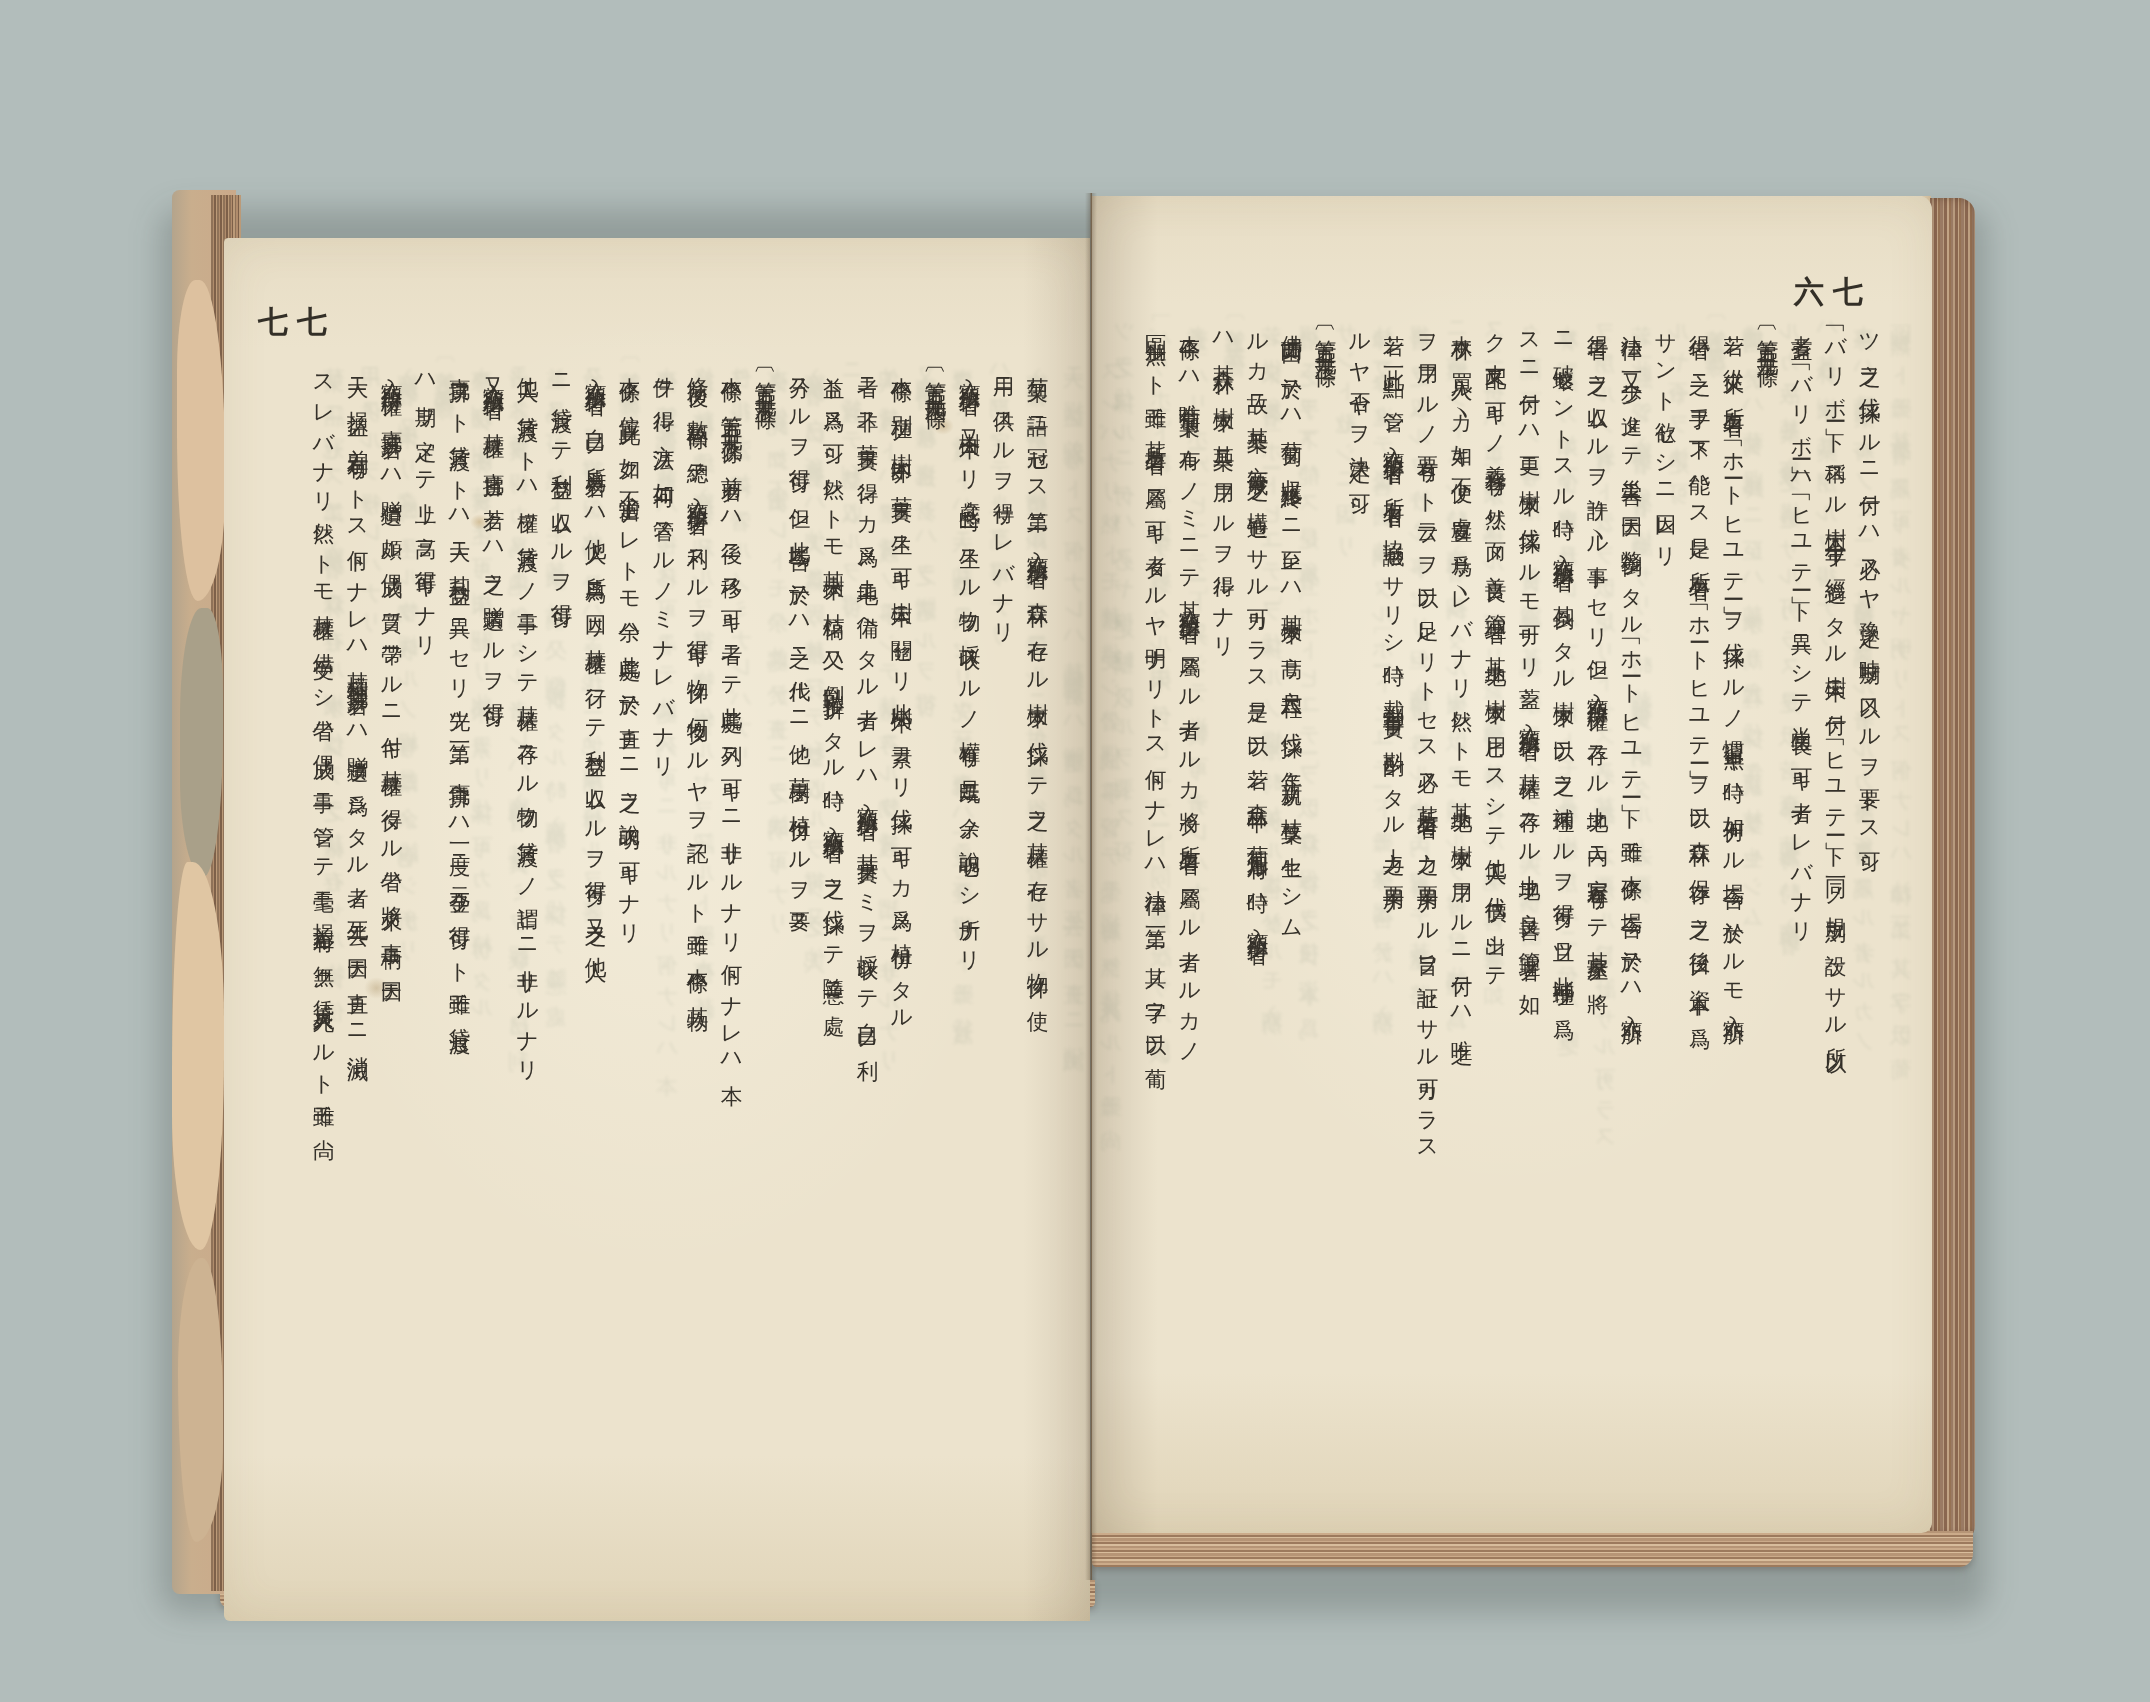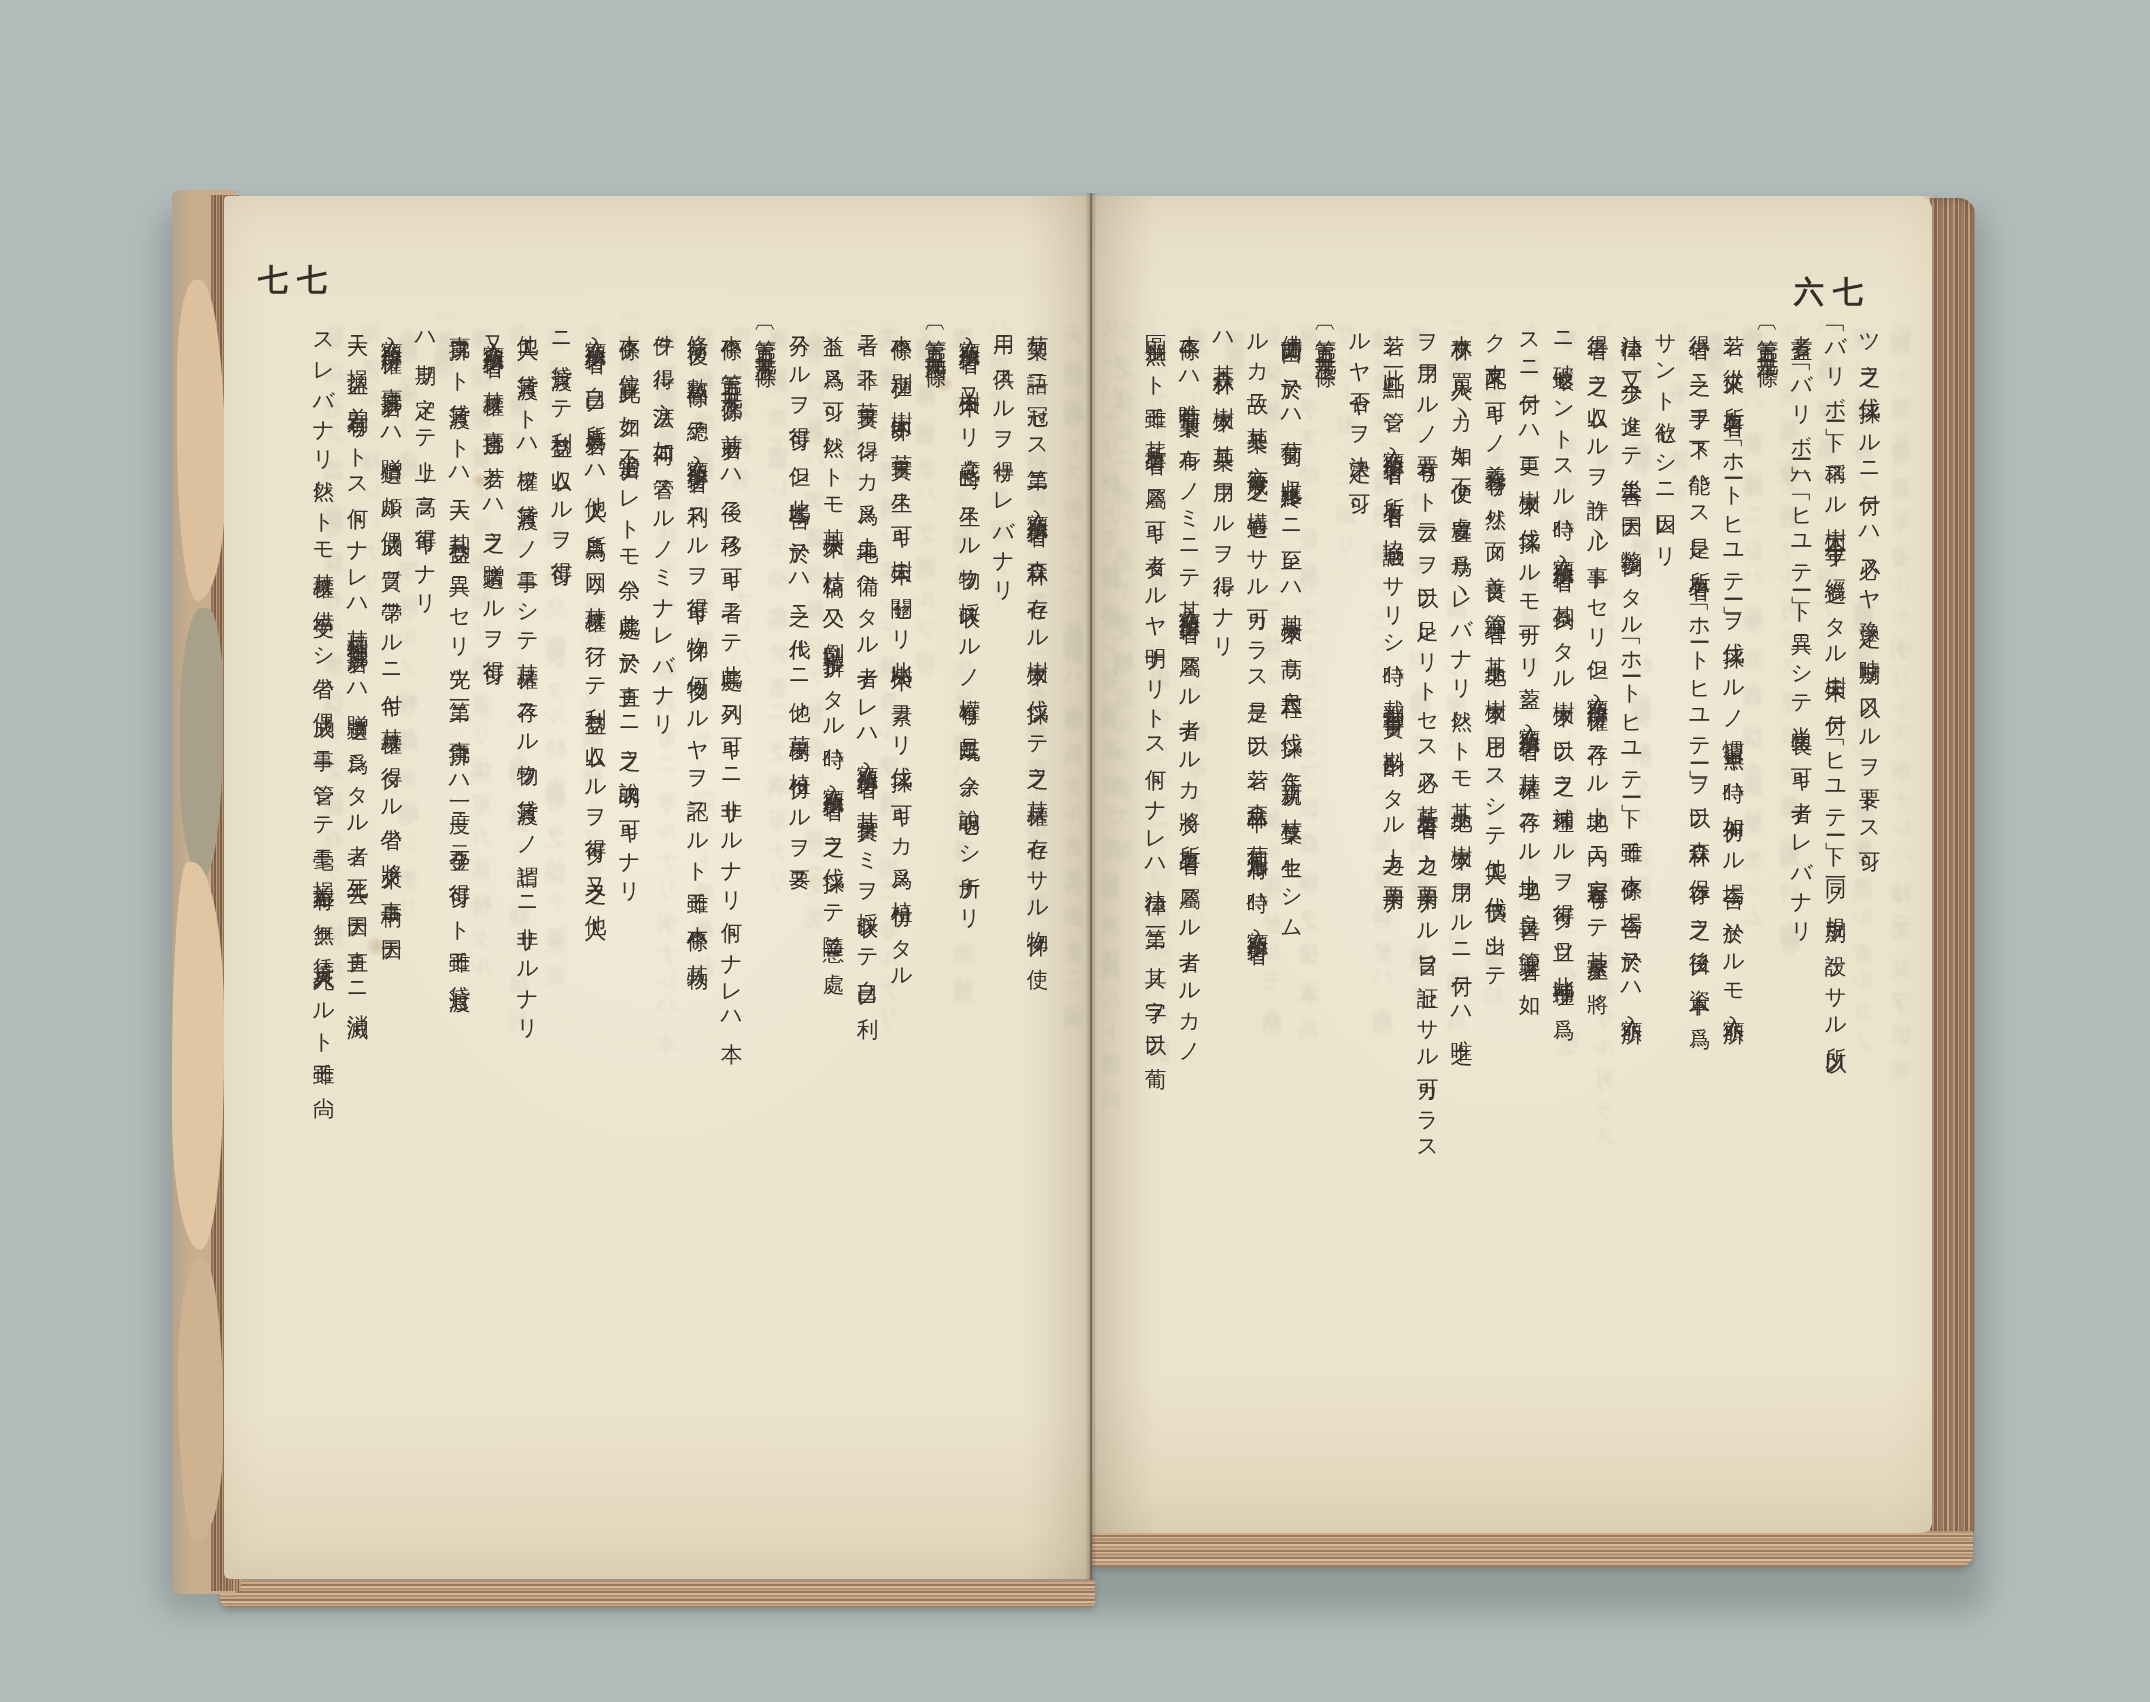--- a/index.html
+++ b/index.html
@@ -62,21 +62,21 @@
 
   
   .page{
     position:absolute;top:6px;height:1383px;
     background:
       radial-gradient(ellipse 60% 50% at 50% 40%, rgba(255,252,240,.35), rgba(0,0,0,0) 70%),
       linear-gradient(180deg,#e7ddc5 0%,#ece3cd 8%,#ece3cd 88%,#e0d4b8 100%),
       #eae1cb;
     box-shadow:inset 0 0 45px rgba(120,95,60,.12);
   }
-  .left-page{left:52px;width:866px;border-radius:4.5px 0 0 6px;}
+  .left-page{left:52px;width:866px;border-radius:4.5px 0 0 6px;margin-top:42px;}
   .left-page::after{content:"";position:absolute;right:0;top:0;bottom:0;width:67px;
     background:linear-gradient(90deg,rgba(86,66,44,0) 0%,rgba(86,66,44,.14) 100%);}
   .right-page{left:919px;width:841px;height:1337px;border-radius:0 13.4px 10.5px 0;}
   .right-page::after{content:"";position:absolute;left:0;top:0;bottom:0;width:67px;
     background:linear-gradient(270deg,rgba(86,66,44,0) 0%,rgba(86,66,44,.16) 100%);}
   .gutter{
     position:absolute;left:913px;top:3px;width:12px;height:1387px;
     background:linear-gradient(90deg,rgba(60,45,28,0) 0%,rgba(60,45,28,.25) 42%,
       #6a563f 52%,rgba(60,45,28,.22) 62%,rgba(60,45,28,0) 100%);
   }

